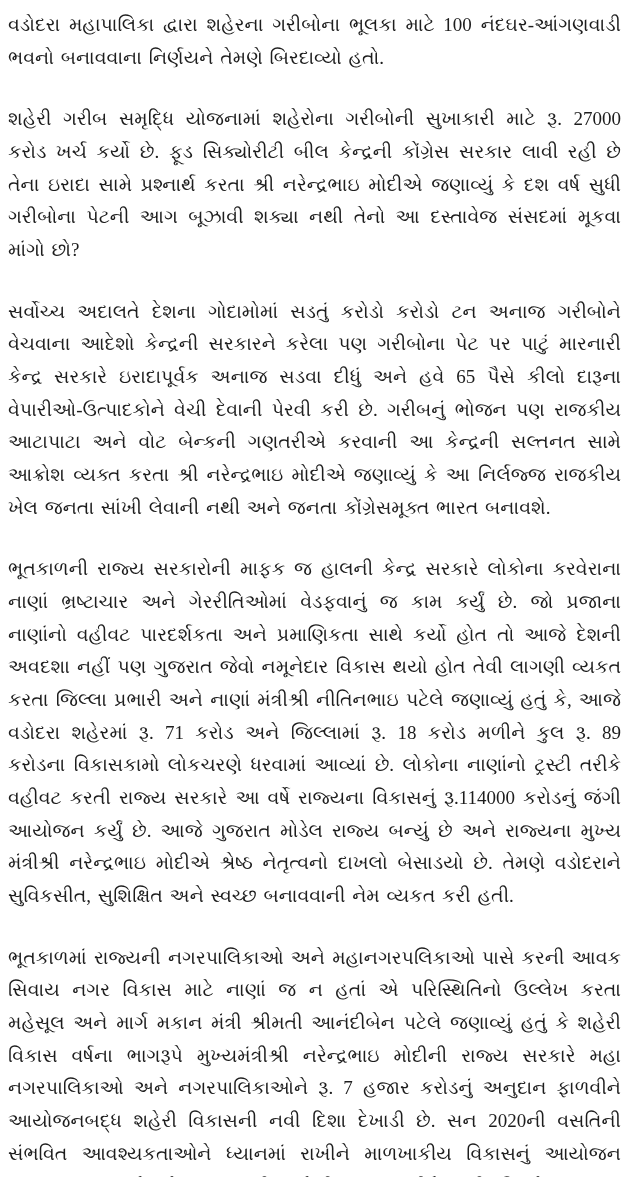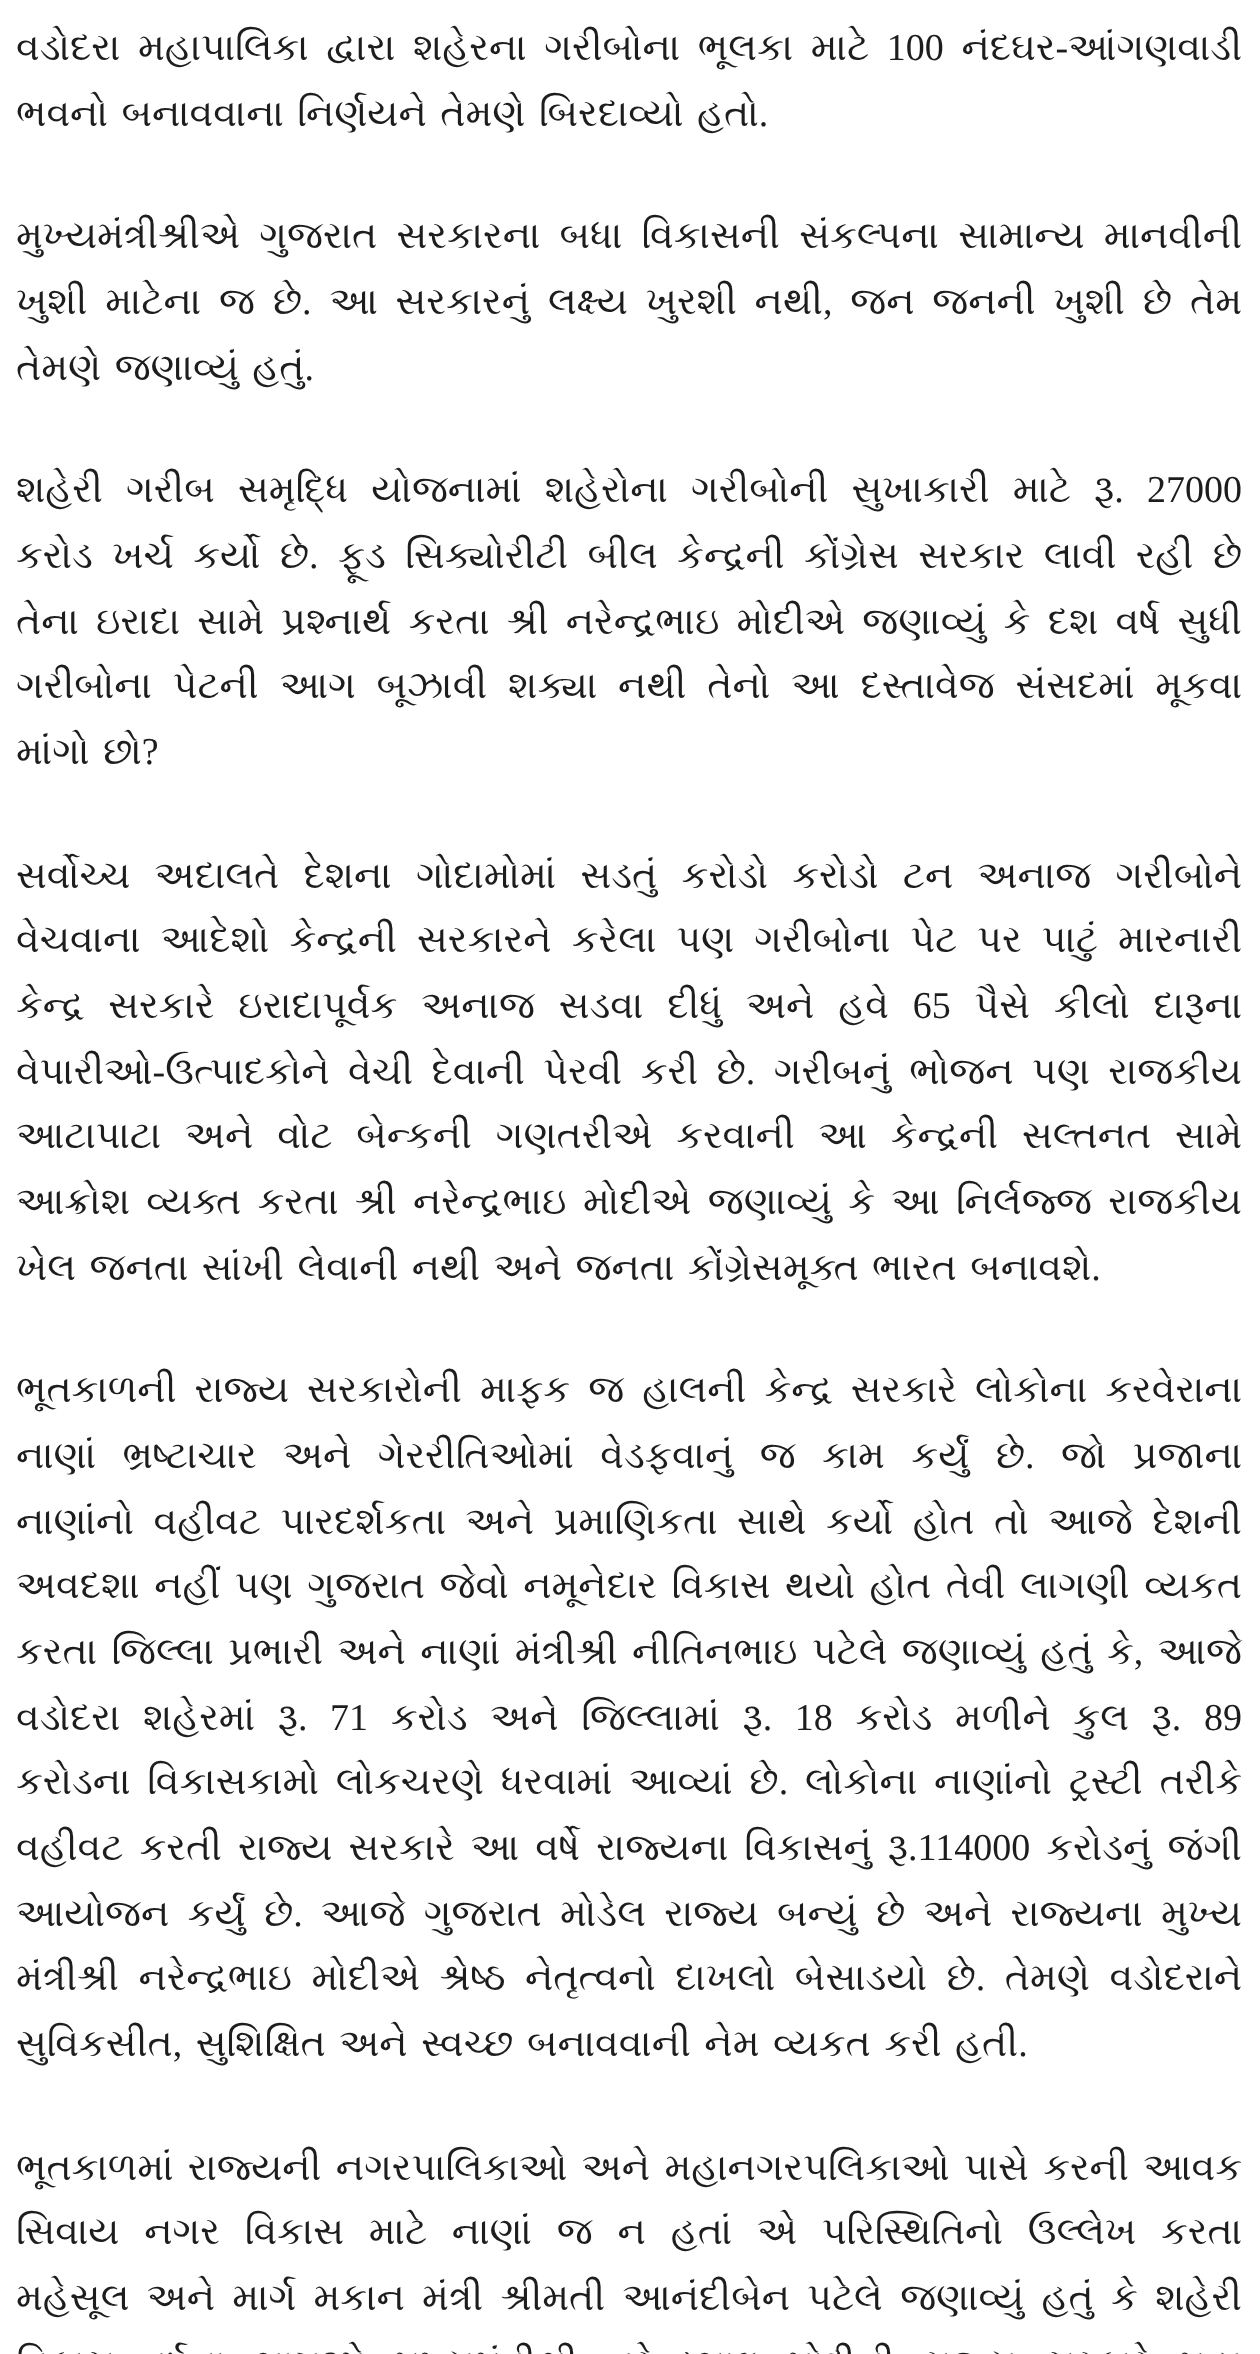--- a/index.html
+++ b/index.html
@@ -31,19 +31,18 @@
   }
   .page p:last-child {
     margin-bottom: 0;
   }
 </style>
 </head>
 <body>
 
 <div class="page">
   <p>વડોદરા મહાપાલિકા દ્વારા શહેરના ગરીબોના ભૂલકા માટે 100 નંદઘર-આંગણવાડી ભવનો બનાવવાના નિર્ણયને તેમણે બિરદાવ્યો હતો.</p>
-  <p>મુખ્યમંત્રીશ્રીએ ગુજરાત સરકારના બધા વિકાસની સંકલ્પના સામાન્ય માનવીની ખુશી માટેના જ છે. આ સરકારનું લક્ષ્ય ખુરશી નથી, જન જનની ખુશી છે તેમ તેમણે જણાવ્યું હતું.</p>
   <p>શહેરી ગરીબ સમૃદ્ધિ યોજનામાં શહેરોના ગરીબોની સુખાકારી માટે રૂ. 27000 કરોડ ખર્ચ કર્યો છે. ફૂડ સિક્યોરીટી બીલ કેન્દ્રની કોંગ્રેસ સરકાર લાવી રહી છે તેના ઇરાદા સામે પ્રશ્નાર્થ કરતા શ્રી નરેન્દ્રભાઇ મોદીએ જણાવ્યું કે દશ વર્ષ સુધી ગરીબોના પેટની આગ બૂઝાવી શક્યા નથી તેનો આ દસ્તાવેજ સંસદમાં મૂકવા માંગો છો?</p>
   <p>સર્વોચ્ચ અદાલતે દેશના ગોદામોમાં સડતું કરોડો કરોડો ટન અનાજ ગરીબોને વેચવાના આદેશો કેન્દ્રની સરકારને કરેલા પણ ગરીબોના પેટ પર પાટું મારનારી કેન્દ્ર સરકારે ઇરાદાપૂર્વક અનાજ સડવા દીધું અને હવે 65 પૈસે કીલો દારૂના વેપારીઓ-ઉત્પાદકોને વેચી દેવાની પેરવી કરી છે. ગરીબનું ભોજન પણ રાજકીય આટાપાટા અને વોટ બેન્કની ગણતરીએ કરવાની આ કેન્દ્રની સલ્તનત સામે આક્રોશ વ્યક્ત કરતા શ્રી નરેન્દ્રભાઇ મોદીએ જણાવ્યું કે આ નિર્લજ્જ રાજકીય ખેલ જનતા સાંખી લેવાની નથી અને જનતા કોંગ્રેસમૂક્ત ભારત બનાવશે.</p>
   <p>ભૂતકાળની રાજ્ય સરકારોની માફક જ હાલની કેન્દ્ર સરકારે લોકોના કરવેરાના નાણાં ભ્રષ્ટાચાર અને ગેરરીતિઓમાં વેડફવાનું જ કામ કર્યું છે. જો પ્રજાના નાણાંનો વહીવટ પારદર્શકતા અને પ્રમાણિકતા સાથે કર્યો હોત તો આજે દેશની અવદશા નહીં પણ ગુજરાત જેવો નમૂનેદાર વિકાસ થયો હોત તેવી લાગણી વ્યકત કરતા જિલ્લા પ્રભારી અને નાણાં મંત્રીશ્રી નીતિનભાઇ પટેલે જણાવ્યું હતું કે, આજે વડોદરા શહેરમાં રૂ. 71 કરોડ અને જિલ્લામાં રૂ. 18 કરોડ મળીને કુલ રૂ. 89 કરોડના વિકાસકામો લોકચરણે ધરવામાં આવ્યાં છે. લોકોના નાણાંનો ટ્રસ્ટી તરીકે વહીવટ કરતી રાજ્ય સરકારે આ વર્ષે રાજ્યના વિકાસનું રૂ.114000 કરોડનું જંગી આયોજન કર્યું છે. આજે ગુજરાત મોડેલ રાજ્ય બન્યું છે અને રાજ્યના મુખ્ય મંત્રીશ્રી નરેન્દ્રભાઇ મોદીએ શ્રેષ્ઠ નેતૃત્વનો દાખલો બેસાડયો છે. તેમણે વડોદરાને સુવિકસીત, સુશિક્ષિત અને સ્વચ્છ બનાવવાની નેમ વ્યકત કરી હતી.</p>
   <p>ભૂતકાળમાં રાજ્યની નગરપાલિકાઓ અને મહાનગરપલિકાઓ પાસે કરની આવક સિવાય નગર વિકાસ માટે નાણાં જ ન હતાં એ પરિસ્થિતિનો ઉલ્લેખ કરતા મહેસૂલ અને માર્ગ મકાન મંત્રી શ્રીમતી આનંદીબેન પટેલે જણાવ્યું હતું કે શહેરી વિકાસ વર્ષના ભાગરૂપે મુખ્યમંત્રીશ્રી નરેન્દ્રભાઇ મોદીની રાજ્ય સરકારે મહા નગરપાલિકાઓ અને નગરપાલિકાઓને રૂ. 7 હજાર કરોડનું અનુદાન ફાળવીને આયોજનબદ્ધ શહેરી વિકાસની નવી દિશા દેખાડી છે. સન 2020ની વસતિની સંભવિત આવશ્યકતાઓને ધ્યાનમાં રાખીને માળખાકીય વિકાસનું આયોજન કરવામાં આવ્યું છે. બે લાખ સખીમંડળોની રચના કરીને નારીશકિતને રાજ્યના વિકાસમાં જોડી છે અને 25 લાખ બહેનોના હાથમાં રૂ.1700 કરોડનો વહીવટ સોંપ્યો છે. ગરીબ કલ્યાણ મેળાઓ દ્વારા સાધન સહાયતા આપીને ગરીબીનું નિવારણ કરવામાં આવી રહ્યું છે. એમ તેમણે ઉમેર્યું હતું.</p>
 
 </div>
 
 </body></html>

